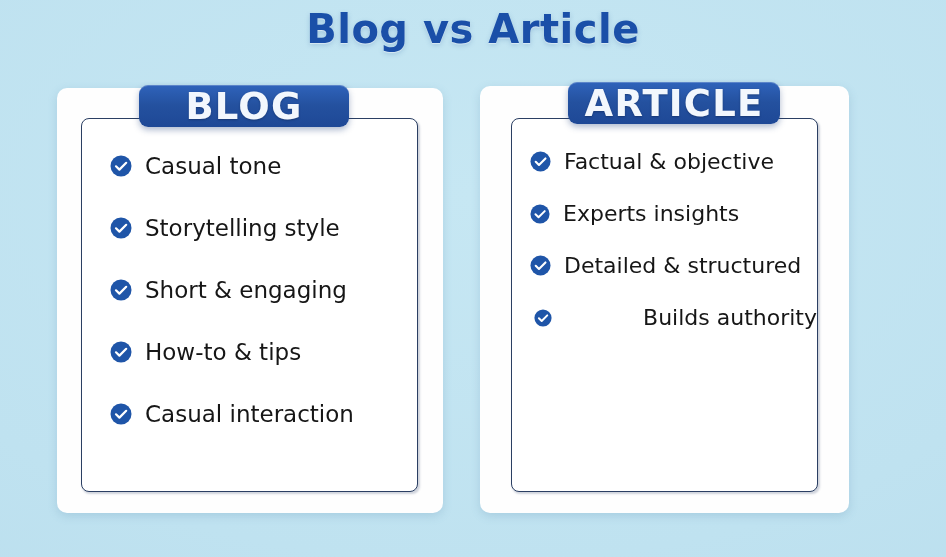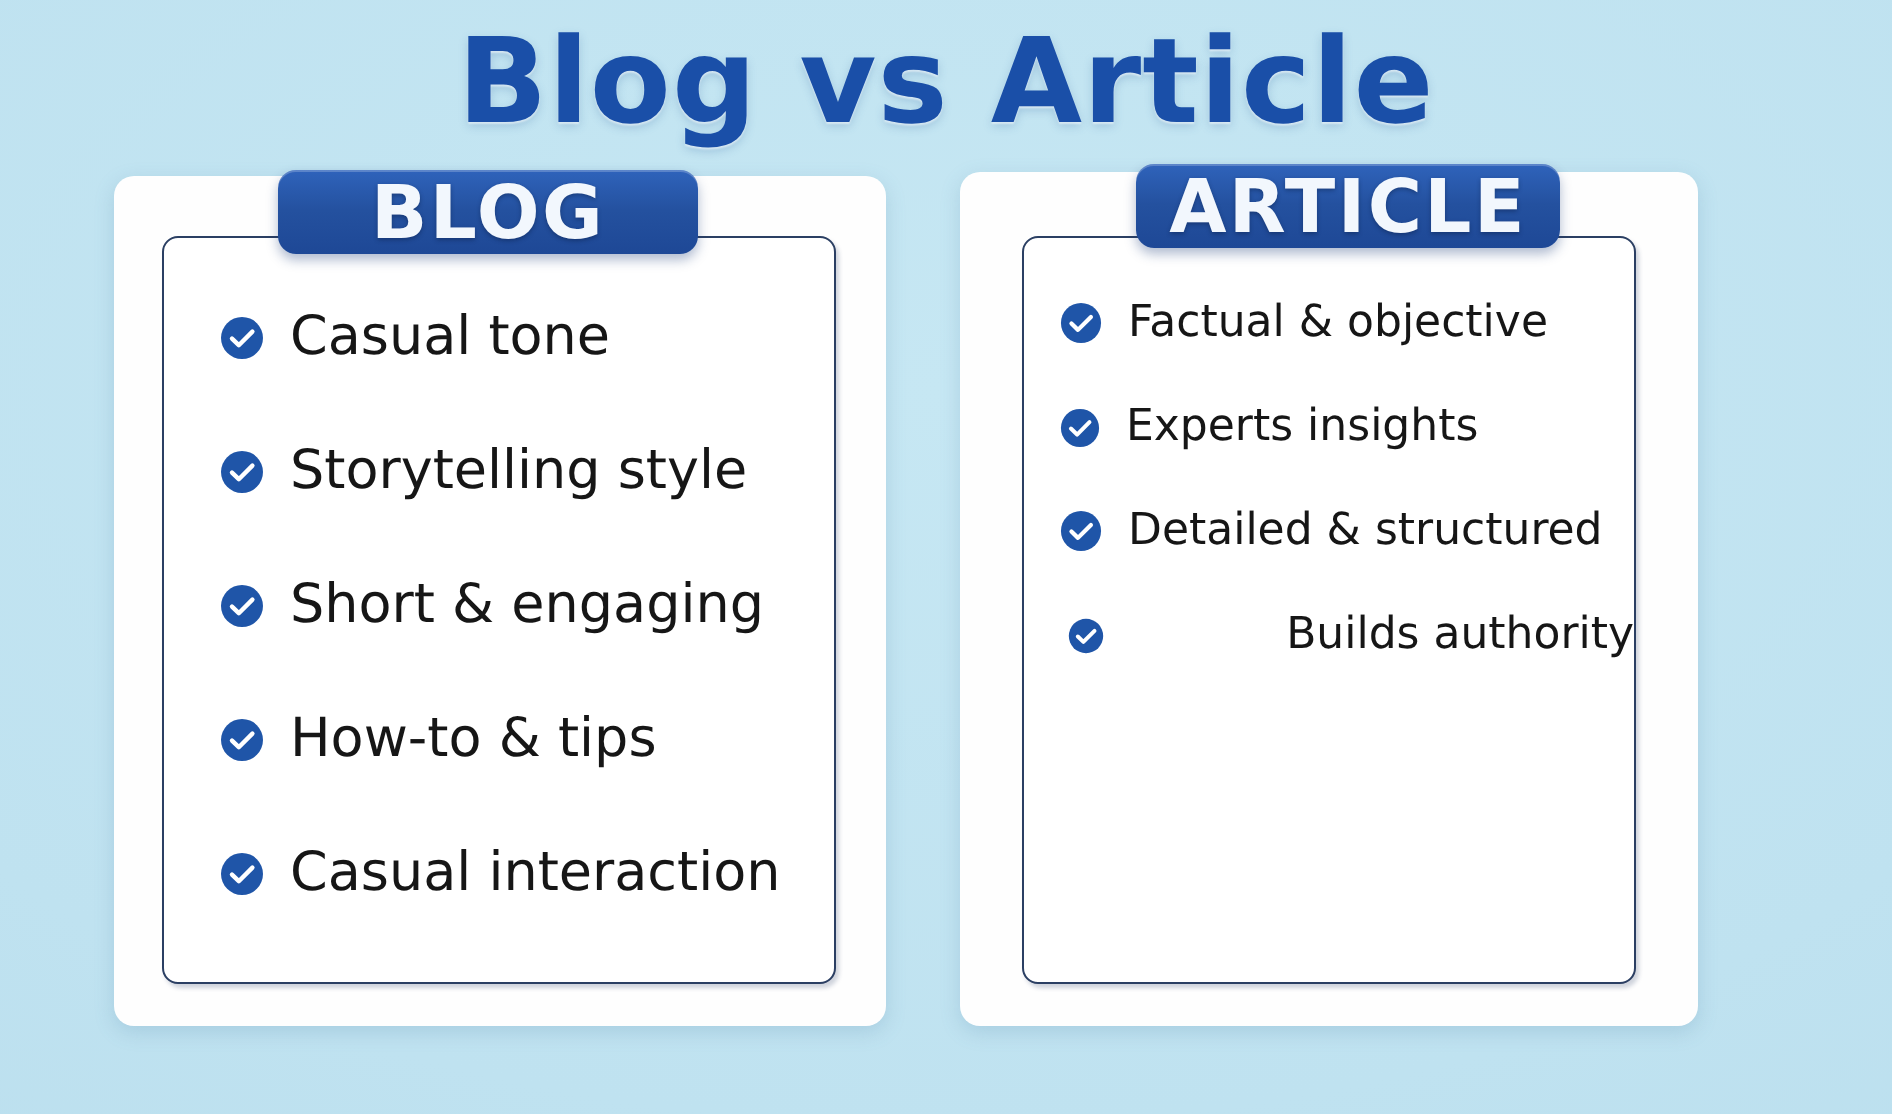--- a/index.html
+++ b/index.html
@@ -20,21 +20,21 @@
   }
 
   
   .page-title {
     position: absolute;
     top: 6px;
     left: 0;
     width: 946px;
     text-align: center;
     font-family: "DejaVu Sans", sans-serif;
-    font-size: 59px;
+    font-size: 40px;
     font-weight: bold;
     letter-spacing: 0.5px;
     color: #1a4fa8;
     text-shadow: 0 1px 1px rgba(255,255,255,0.55), 0 2px 5px rgba(60,110,170,0.28);
   }
 
   
   .card {
     position: absolute;
     background: #fefefe;
@@ -89,21 +89,21 @@
   .card-blog .list    { padding: 34px 0 0 28px; }
   .card-article .list { padding: 30px 0 0 18px; }
 
   .list-item {
     display: flex;
     align-items: center;
     font-family: "DejaVu Sans", sans-serif;
     color: #161616;
     white-space: nowrap;
   }
-  .card-blog .list-item    { font-size: 27px; margin-bottom: 36px; }
+  .card-blog .list-item    { font-size: 23px; margin-bottom: 36px; }
   .card-article .list-item { font-size: 22px; margin-bottom: 27px; }
 
   .check-icon {
     flex: 0 0 auto;
     display: inline-block;
     margin-right: 13px;
   }
   .check-icon svg { display: block; }
 
   .item-label { display: inline-block; }

